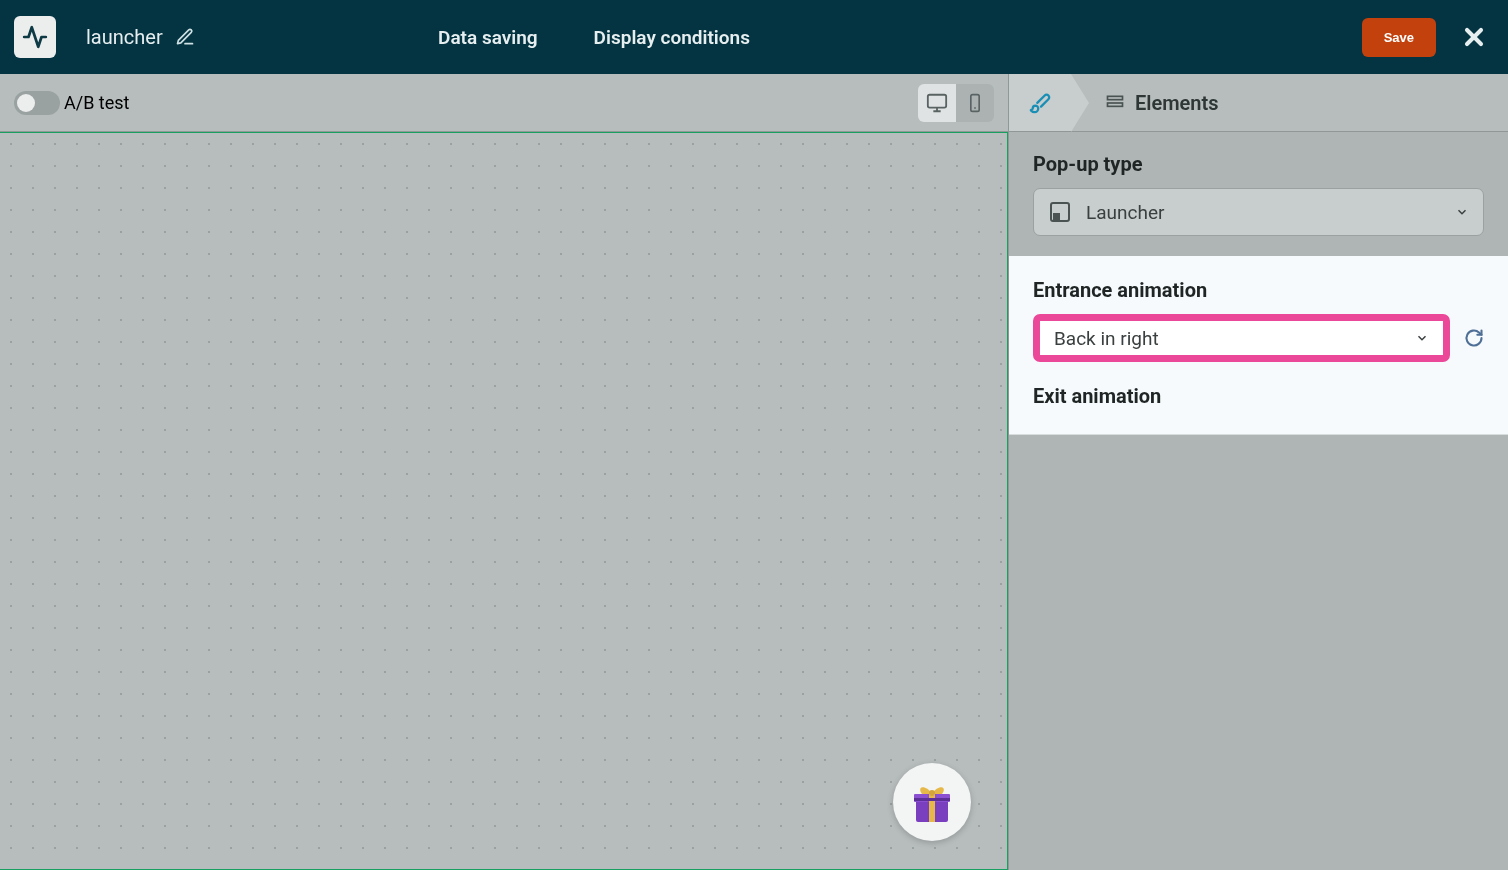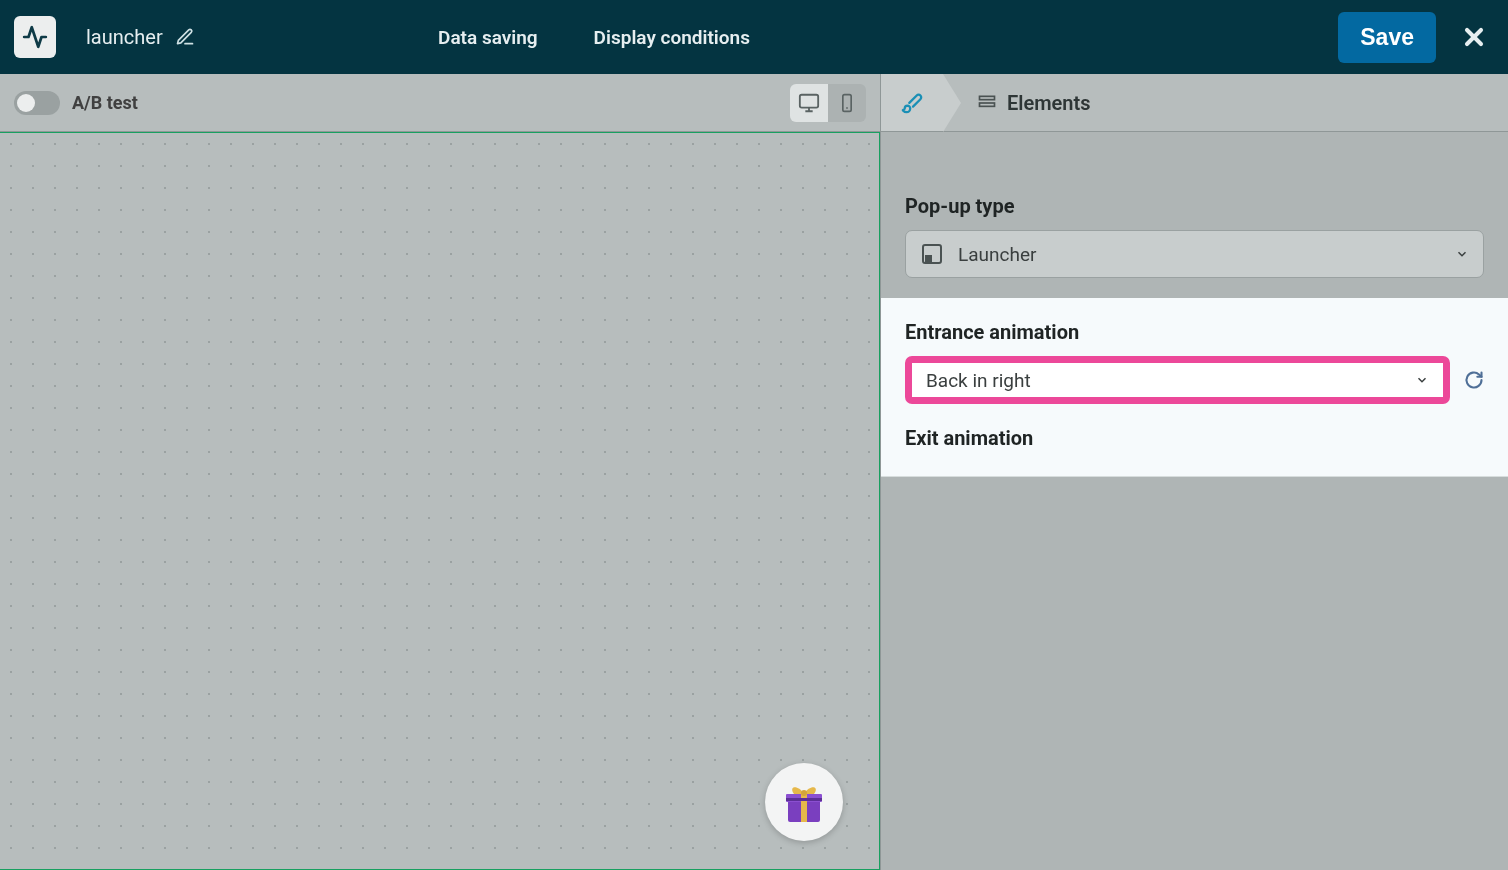--- a/index.html
+++ b/index.html
@@ -66,26 +66,26 @@
     border-left: 24px solid #0a4a5a;
   }
   .header-right {
     margin-left: auto;
     display: flex;
     align-items: center;
     padding-right: 20px;
     gap: 24px;
   }
   .save-btn {
-    background: #0369a1;
+    background: #c2410c;
     color: #fff;
     border: none;
     padding: 12px 22px;
     border-radius: 6px;
-    font-size: 23px;
+    font-size: 13px;
     font-weight: 600;
     cursor: pointer;
   }
   .close-x {
     color: #e6eef0;
     font-size: 32px;
     font-weight: 700;
     cursor: pointer;
   }
   
@@ -118,24 +118,23 @@
   }
   .toggle::after {
     content: "";
     position: absolute;
     left: 3px; top: 3px;
     width: 18px; height: 18px;
     background: #eceeee;
     border-radius: 50%;
   }
   .toggle-label {
-    margin-left: 12px;
+    margin-left: 4px;
     font-size: 18px;
-    color: #404040;
-    font-weight: bold;
+    color: #000000;
   }
   .device-toggle {
     margin-left: auto;
     display: flex;
     border-radius: 6px;
     overflow: hidden;
   }
   .device-btn {
     width: 38px; height: 38px;
     display: flex; align-items: center; justify-content: center;
@@ -161,26 +160,25 @@
     bottom: 28px; right: 36px;
     width: 78px; height: 78px;
     border-radius: 50%;
     background: #f3f4f4;
     display: flex; align-items: center; justify-content: center;
     box-shadow: 0 2px 6px rgba(0,0,0,0.2);
   }
   
   
   .panel {
-    width: 628px;
+    width: 500px;
     background: #afb5b5;
     border-left: 1px solid #8f9797;
     display: flex;
     flex-direction: column;
-    gap: 42px;
   }
   .panel-tabs {
     height: 58px;
     display: flex;
     align-items: stretch;
     border-bottom: 1px solid #8f9797;
     background: #b7bdbd;
   }
   .panel-tab {
     display: flex; align-items: center; justify-content: center;

